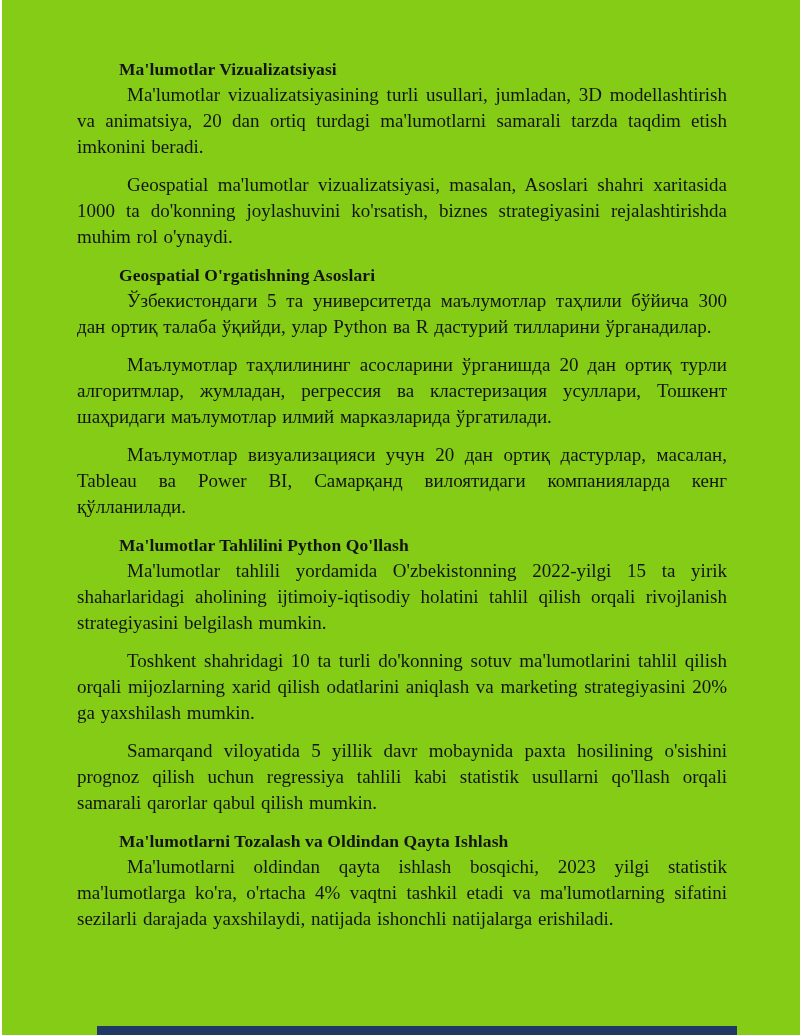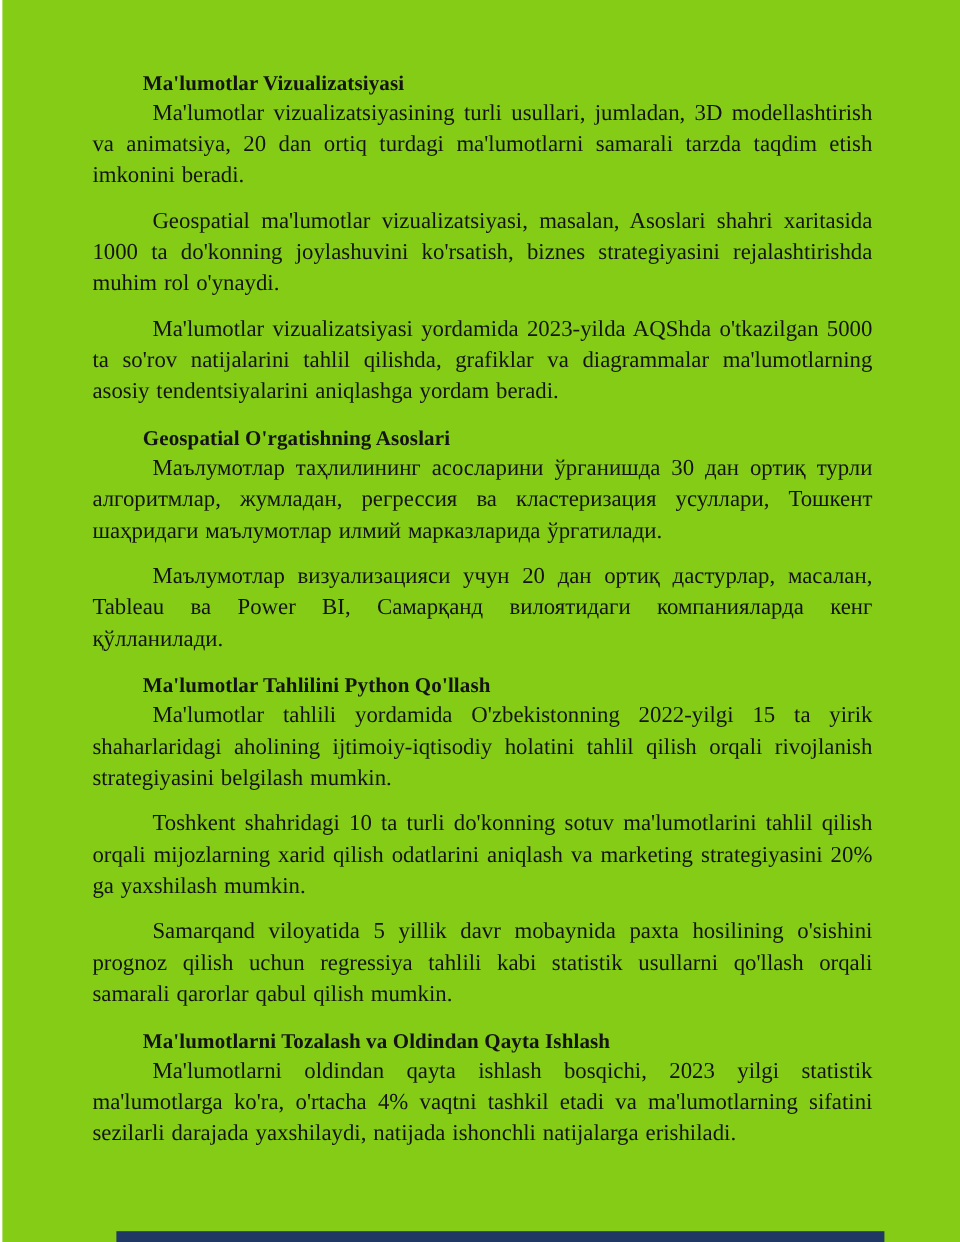--- a/index.html
+++ b/index.html
@@ -53,26 +53,26 @@
 </style>
 </head>
 <body>
 
 <div class="page">
 
   <section class="doc-section">
     <h2 class="doc-heading">Ma'lumotlar Vizualizatsiyasi</h2>
     <p class="doc-paragraph">Ma'lumotlar vizualizatsiyasining turli usullari, jumladan, 3D modellashtirish va animatsiya, 20 dan ortiq turdagi ma'lumotlarni samarali tarzda taqdim etish imkonini beradi.</p>
     <p class="doc-paragraph">Geospatial ma'lumotlar vizualizatsiyasi, masalan, Asoslari shahri xaritasida 1000 ta do'konning joylashuvini ko'rsatish, biznes strategiyasini rejalashtirishda muhim rol o'ynaydi.</p>
-    <p class="doc-paragraph">Ma'lumotlar vizualizatsiyasi yordamida 2023-yilda AQShda o'tkazilgan 5000 ta so'rov natijalarini tahlil qilishda, grafiklar va diagrammalar ma'lumotlarning asosiy tendentsiyalarini aniqlashga yordam beradi.</p>
   </section>
 
   <section class="doc-section">
     <h2 class="doc-heading">Geospatial O'rgatishning Asoslari</h2>
-    <p class="doc-paragraph">Маълумотлар таҳлилининг асосларини ўрганишда 30 дан ортиқ турли алгоритмлар, жумладан, регрессия ва кластеризация усуллари, Тошкент шаҳридаги маълумотлар илмий марказларида ўргатилади.</p>
+    <p class="doc-paragraph">Ўзбекистондаги 5 та университетда маълумотлар таҳлили бўйича 300 дан ортиқ талаба ўқийди, улар Python ва R дастурий тилларини ўрганадилар.</p>
+    <p class="doc-paragraph">Маълумотлар таҳлилининг асосларини ўрганишда 20 дан ортиқ турли алгоритмлар, жумладан, регрессия ва кластеризация усуллари, Тошкент шаҳридаги маълумотлар илмий марказларида ўргатилади.</p>
     <p class="doc-paragraph">Маълумотлар визуализацияси учун 20 дан ортиқ дастурлар, масалан, Tableau ва Power BI, Самарқанд вилоятидаги компанияларда кенг қўлланилади.</p>
   </section>
 
   <section class="doc-section">
     <h2 class="doc-heading">Ma'lumotlar Tahlilini Python Qo'llash</h2>
     <p class="doc-paragraph">Ma'lumotlar tahlili yordamida O'zbekistonning 2022-yilgi 15 ta yirik shaharlaridagi aholining ijtimoiy-iqtisodiy holatini tahlil qilish orqali rivojlanish strategiyasini belgilash mumkin.</p>
     <p class="doc-paragraph">Toshkent shahridagi 10 ta turli do'konning sotuv ma'lumotlarini tahlil qilish orqali mijozlarning xarid qilish odatlarini aniqlash va marketing strategiyasini 20% ga yaxshilash mumkin.</p>
     <p class="doc-paragraph">Samarqand viloyatida 5 yillik davr mobaynida paxta hosilining o'sishini prognoz qilish uchun regressiya tahlili kabi statistik usullarni qo'llash orqali samarali qarorlar qabul qilish mumkin.</p>
   </section>
 

